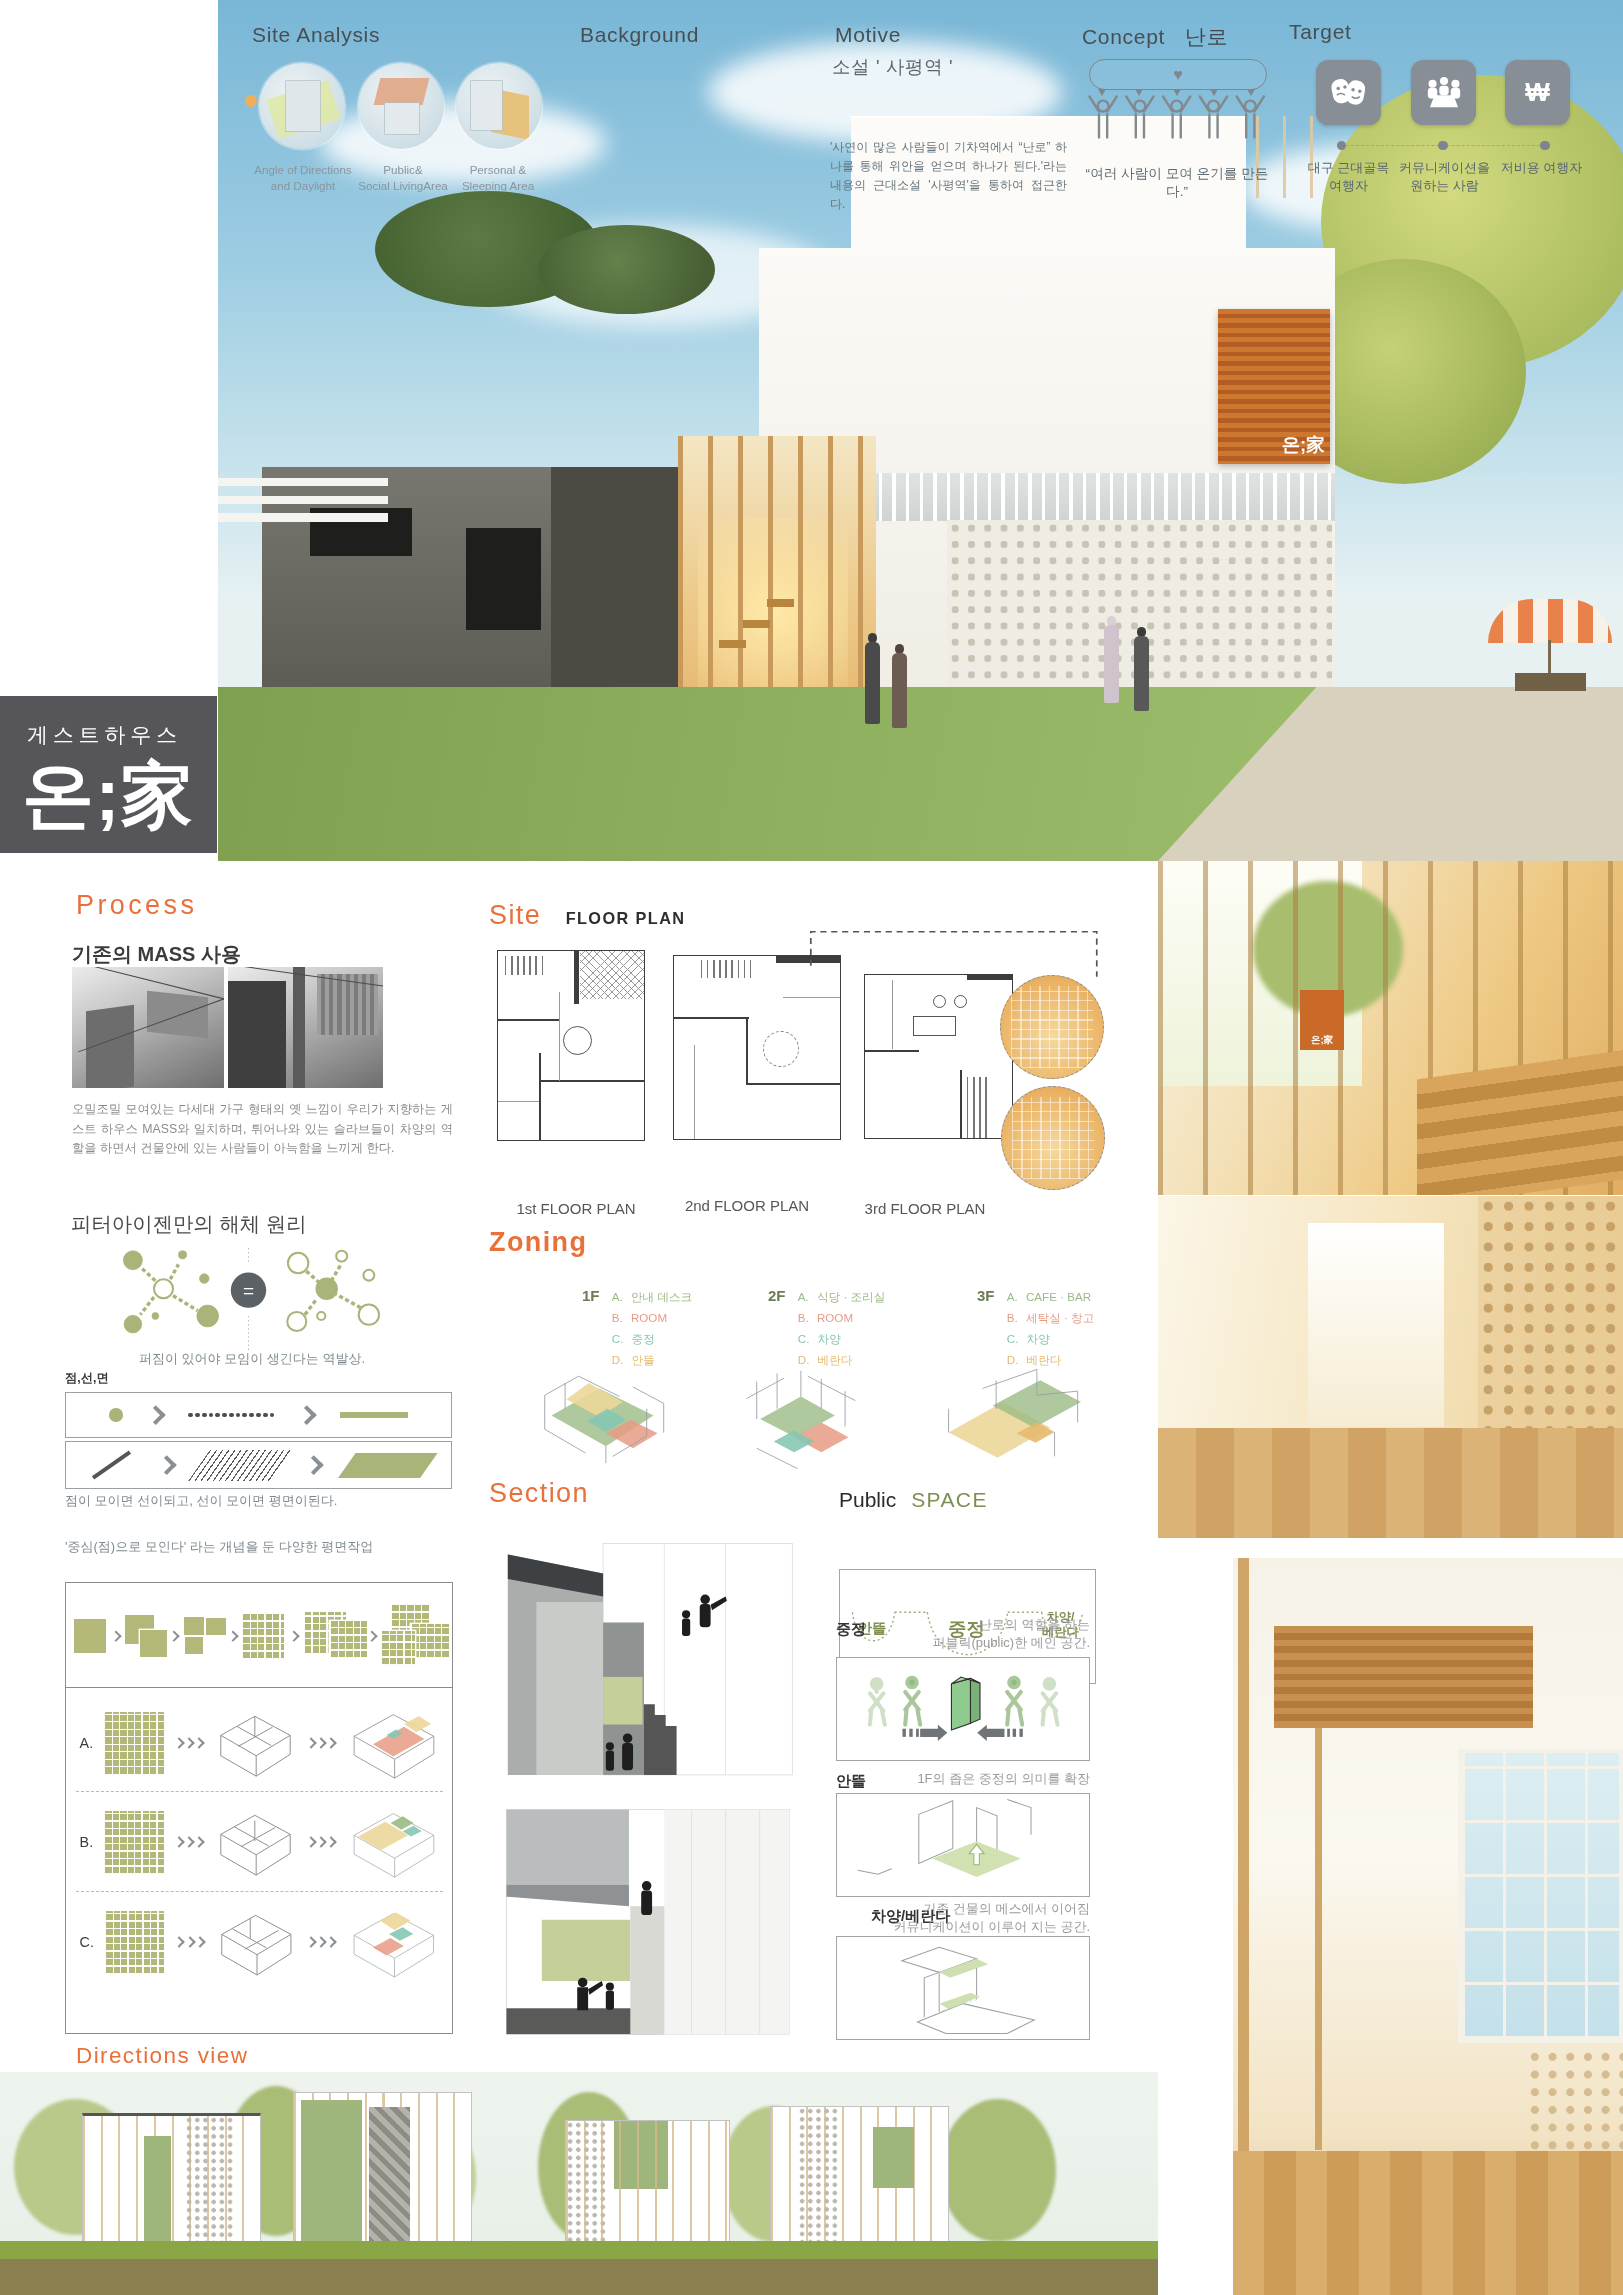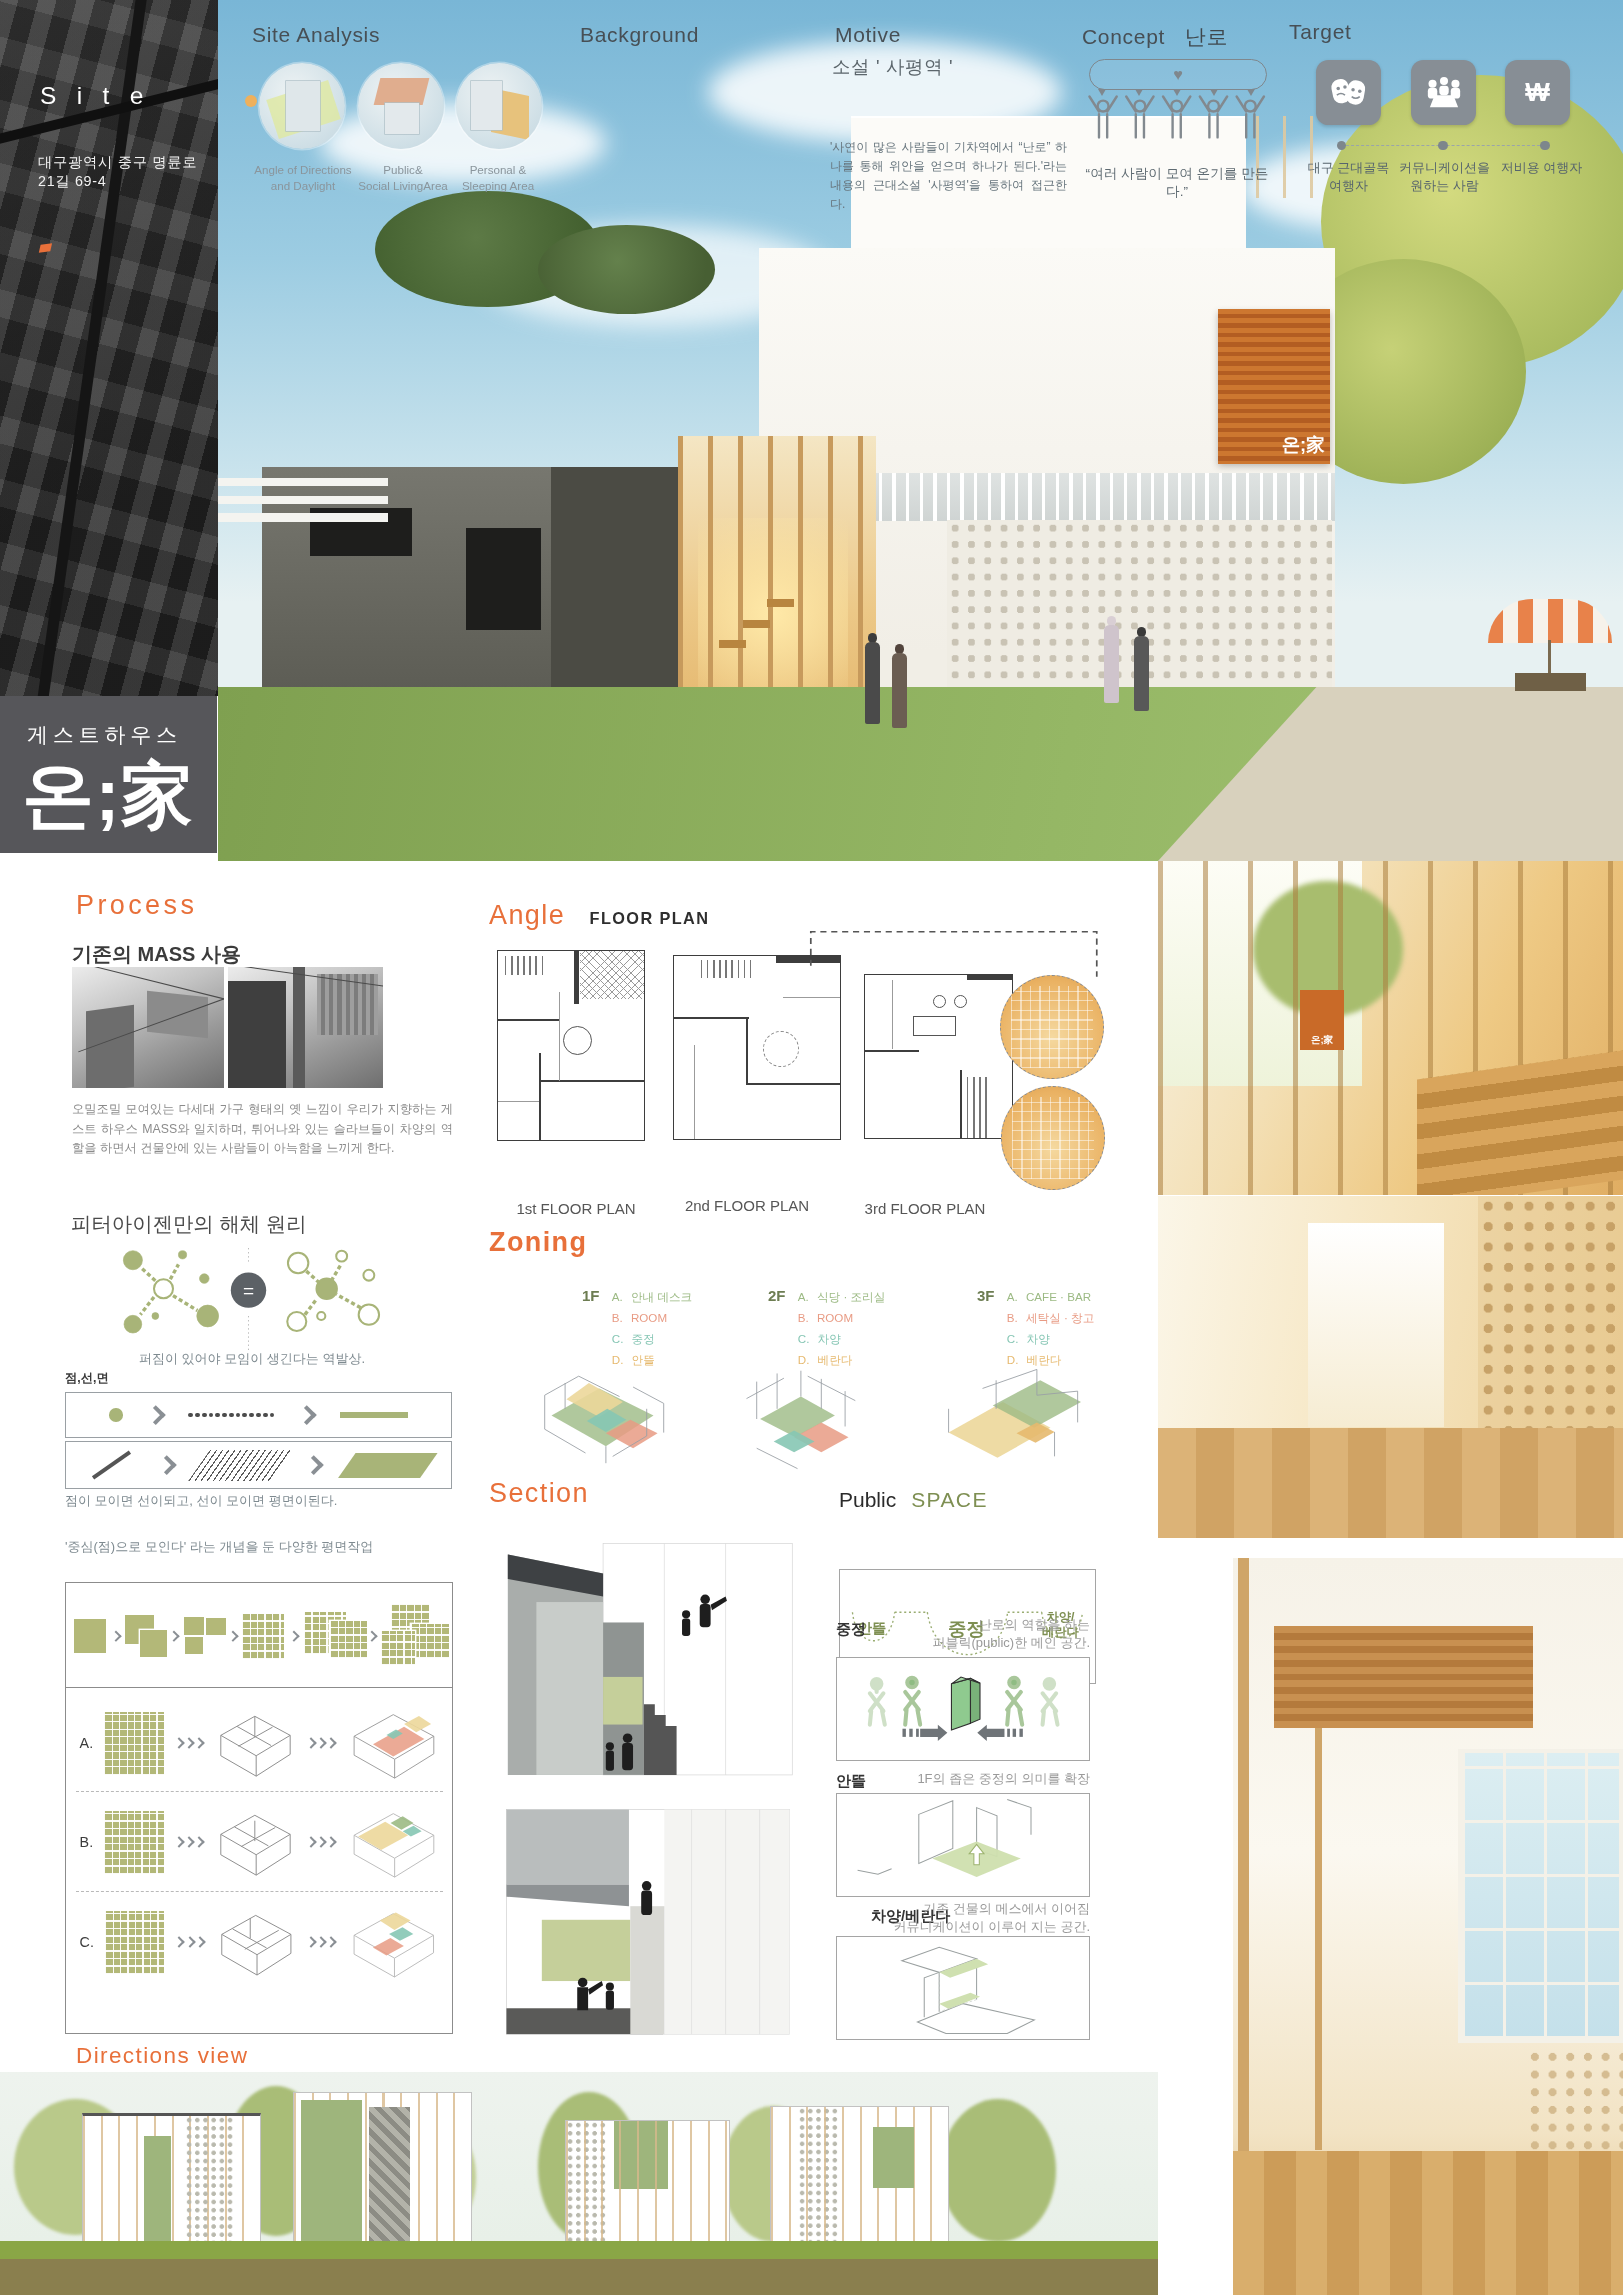--- a/index.html
+++ b/index.html
@@ -178,28 +178,20 @@
      repeating-linear-gradient(90deg,#f4f1e8 0 3.4px,rgba(0,0,0,0) 3.4px 41px),
      repeating-linear-gradient(0deg,#f4f1e8 0 3.4px,rgba(0,0,0,0) 3.4px 54px);}
   #render3 .perf{position:absolute;background-image:radial-gradient(rgba(200,170,120,.7) 30%,rgba(0,0,0,0) 34%);background-size:17.7px 17.7px;}
   #render3 .floor{position:absolute;background:repeating-linear-gradient(90deg,#d9ae6c 0 31px,#cc9c58 31px 63px);}
 </style>
 </head>
 <body>
 
 <div id="page">
 
-  <div id="sidebar" class="abs">
-    <div class="tex1"></div>
-    <div class="road"></div>
-    <div class="road2"></div>
-    <div id="site-title" class="abs">S i t e</div>
-    <div id="site-address" class="abs">대구광역시 중구 명륜로 21길 69-4</div>
-    <div id="site-marker" class="abs"></div>
-  </div>
 
   <div id="logo-box" class="abs">
     <div id="brand-category" class="abs">게스트하우스</div>
     <div id="brand-logo" class="abs">온;家</div>
   </div>
 
   <div id="hero" class="abs">
     <div class="cloud abs" style="left:102px;top:102px;width:286px;height:82px;"></div>
     <div class="cloud abs" style="left:490px;top:41px;width:354px;height:102px;"></div>
     <div class="cloud abs" style="left:1022px;top:143px;width:286px;height:89px;"></div>
@@ -620,21 +612,21 @@
     <div class="efacade abs" style="left:770px;top:34px;width:177px;height:136px;">
       <div class="check" style="left:27px;top:0;width:41px;height:136px;"></div>
         <div class="mull"></div>
       <div class="greenwall" style="left:102px;top:20.4px;width:41px;height:61px;"></div>
     </div>
     <div id="elev-ground" class="abs" style="left:0;top:169px;width:1158px;height:17.7px;"></div>
     <div id="elev-dirt" class="abs" style="left:0;top:187px;width:1158px;height:37px;"></div>
   </div>
 
   <div class="abs" style="left:489px;top:900px;display:flex;align-items:baseline;gap:24.5px;">
-    <span id="plan-title" class="orange-h">Angle</span>
+    <span id="plan-title" class="orange-h">Site</span>
     <span id="plan-sub">FLOOR PLAN</span>
   </div>
 
   <div class="plan abs" style="left:497px;top:950px;width:146px;height:189px;">
     <div class="hatchA" style="left:82px;top:0;width:64px;height:48px;"></div>
     <div class="stair" style="left:6.8px;top:5.4px;width:41px;height:19px;"></div>
     <div class="iw" style="left:76px;top:0;width:5.4px;height:53px;"></div>
     <div class="iw" style="left:0;top:68px;width:61px;height:2px;"></div>
     <div class="iw" style="left:41px;top:102px;width:2px;height:87px;"></div>
     <div class="iw" style="left:41px;top:129px;width:105px;height:2px;"></div>

